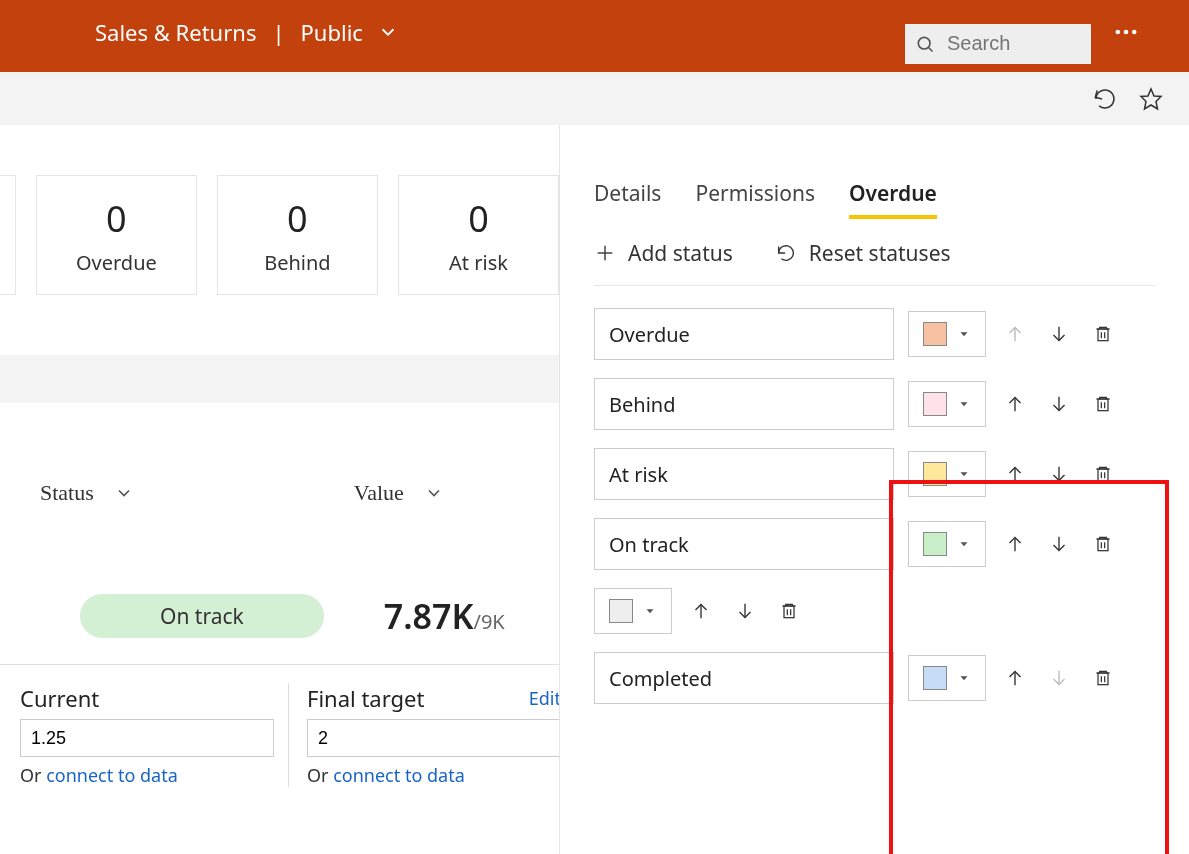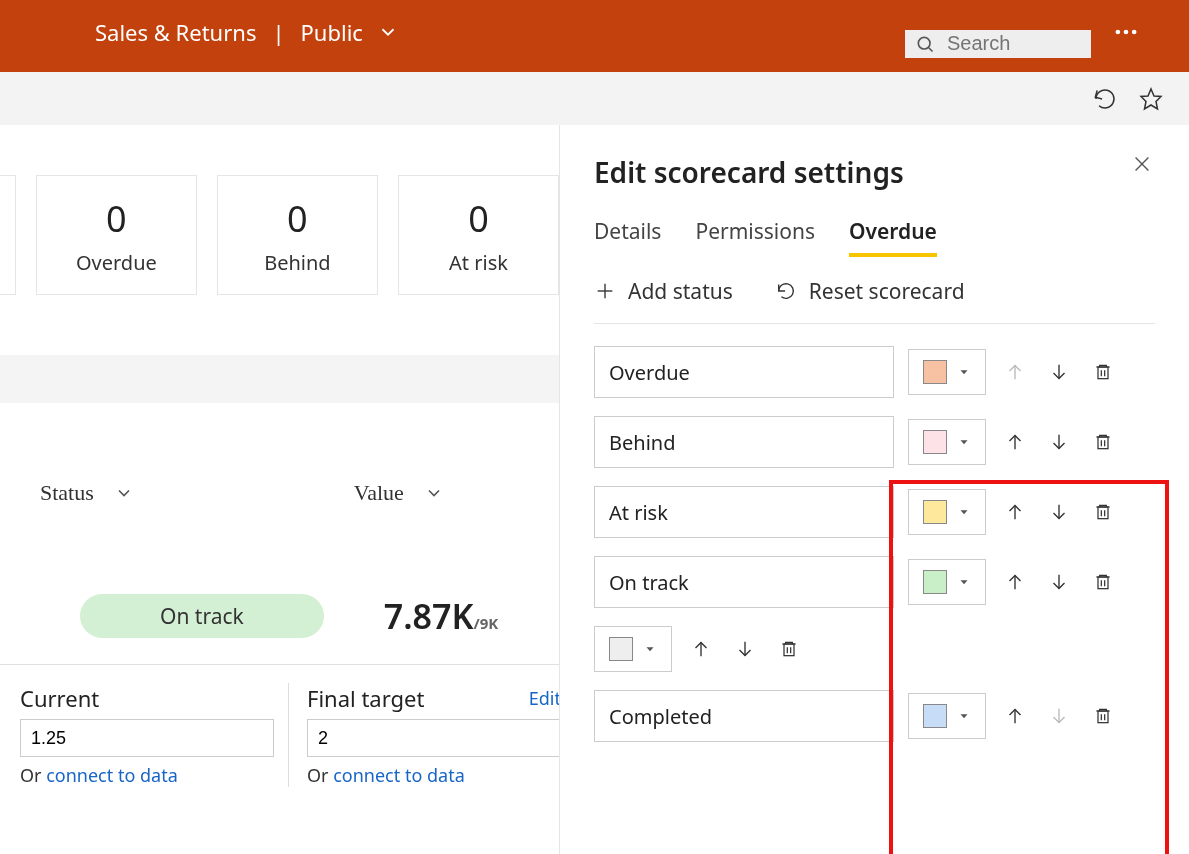--- a/index.html
+++ b/index.html
@@ -6,21 +6,21 @@
   html, body { margin:0; padding:0; height:100%; font-family: "Segoe UI", system-ui, sans-serif; color:#222; background:#fff; }
 
   
   .topbar {
     height:72px; background:#c2410c; color:#fff; display:flex; align-items:center; padding:0 28px 9px 95px;
   }
   .topbar .title-area { display:flex; align-items:center; gap:14px; font-size:22px; }
   .topbar .divider-pipe { color:#fff; font-size:22px; margin:0 2px; }
   .topbar .chevron { display:inline-flex; }
   .topbar .spacer { flex:1; }
-  .topbar .search { display:flex; align-items:center; background:#eee; width:186px; height:28px;margin-top:24px; }
+  .topbar .search { display:flex; align-items:center; background:#eee; width:186px; height:40px;margin-top:24px; }
   .topbar .search .search-icon { width:40px; display:flex; align-items:center; justify-content:center; color:#555;}
   .topbar .search input { border:none; background:transparent; font-size:20px; color:#666; outline:none; width:120px;}
   .topbar .more { width:70px; display:flex; align-items:center; justify-content:center; color:#fff; font-size:26px; letter-spacing:2px; }
 
   
   .secondbar {
     height:53px; background:#f3f3f3; display:flex; align-items:center; justify-content:flex-end; padding-right:22px; gap:14px;
   }
   .secondbar .iconbtn { width:32px; height:32px; display:flex; align-items:center; justify-content:center; }
 
@@ -47,21 +47,21 @@
   }
   .sv-col { display:flex; align-items:center; gap:20px; font-size:22px; color:#333;font-family:Liberation Serif, serif;}
   .sv-col .sort-icon { color:#555;}
   .sv-actual {
     display:flex; align-items:center; gap:60px; padding:10px 40px 25px 80px; border-bottom:1px solid #e0e0e0;
   }
   .pill-ontrack {
     background:#d4f0d4; color:#333; border-radius:22px; padding:8px 80px; font-size:21px;
   }
   .big-value { font-size:34px; font-weight:600;}
-  .big-value .sub { font-size:15px; font-weight:700; color:#666;}
+  .big-value .sub { font-size:20px; font-weight:400; color:#666;}
 
   
   .edit-row { display:flex; padding:18px 20px 0 20px; gap:18px;}
   .edit-col { flex:0 0 220px; display:flex; flex-direction:column; gap:6px; position:relative;}
   .edit-col.sep { border-right:1px solid #ddd; padding-right:14px;}
   .edit-col .headline { display:flex; align-items:center; justify-content:space-between;}
   .edit-col .headline .lbl { font-size:22px;}
   .edit-col .headline .editlink { color:#1864c7; font-size:18px;}
   .edit-col input { border:1px solid #ccc; height:38px; padding:0 10px; font-size:18px;}
   .edit-col .hint { font-size:18px; color:#333;}
@@ -215,29 +215,20 @@
         <div class="hint">
           <span>Or </span><a href="#">connect to data</a>
         </div>
       </div>
 
     </div>
 
   </div>
 
   <div class="side-panel">
-    <div class="sp-header">
-      <h2>Edit scorecard settings</h2>
-      <div class="close-x">
-        <svg width="22" height="22" viewBox="0 0 24 24" fill="none" stroke="#555" stroke-width="1.5">
-            <line x1="5" y1="5" x2="19" y2="19"></line>
-            <line x1="19" y1="5" x2="5" y2="19"></line>
-          </svg>
-      </div>
-    </div>
 
     <div class="tabs">
       <div class="tab">Details</div>
       <div class="tab">Permissions</div>
       <div class="tab active">Overdue</div>
     </div>
 
     <div class="sp-actions">
       <div class="action">
         <span>
@@ -248,21 +239,21 @@
         </span>
         <span>Add status</span>
       </div>
       <div class="action">
         <span>
           <svg width="22" height="22" viewBox="0 0 24 24" fill="none" stroke="#333" stroke-width="1.5">
               <path d="M4 12a8 8 0 1 1 3 6.3"></path>
               <polyline points="4 5 4 12 11 12"></polyline>
             </svg>
         </span>
-        <span>Reset scorecard</span>
+        <span>Reset statuses</span>
       </div>
     </div>
 
     <div class="sp-divider"></div>
 
     <div class="status-list" id="status-list">
 
     <div class="status-row">
           <div class="status-name">Overdue</div>
           <div class="color-picker">

